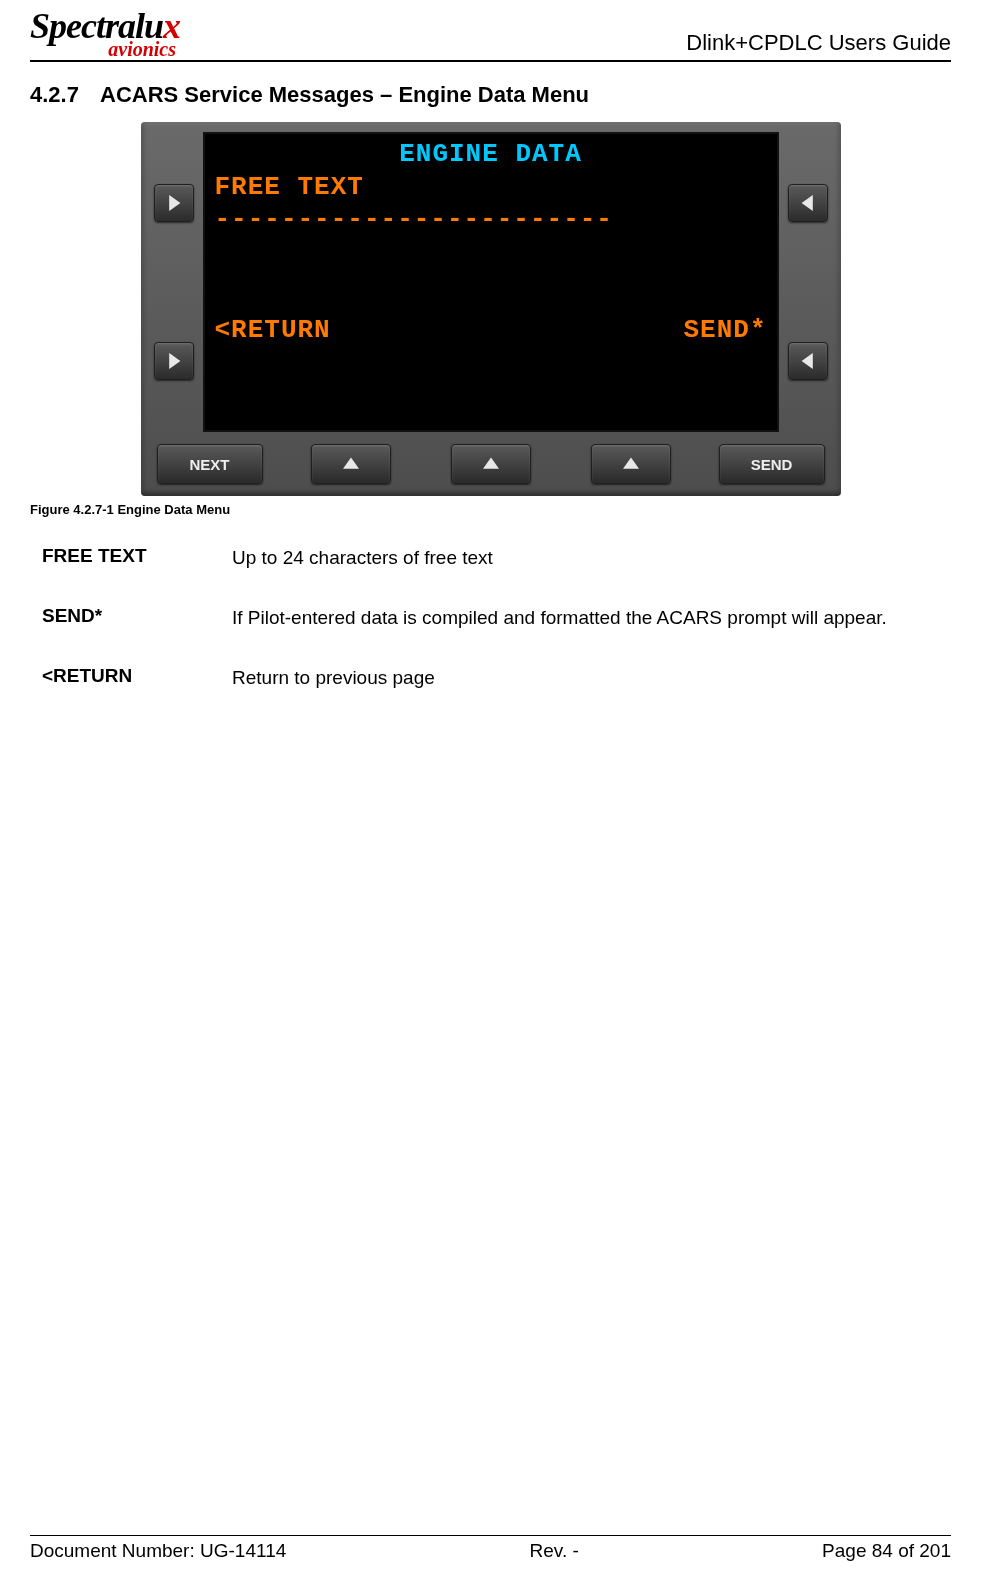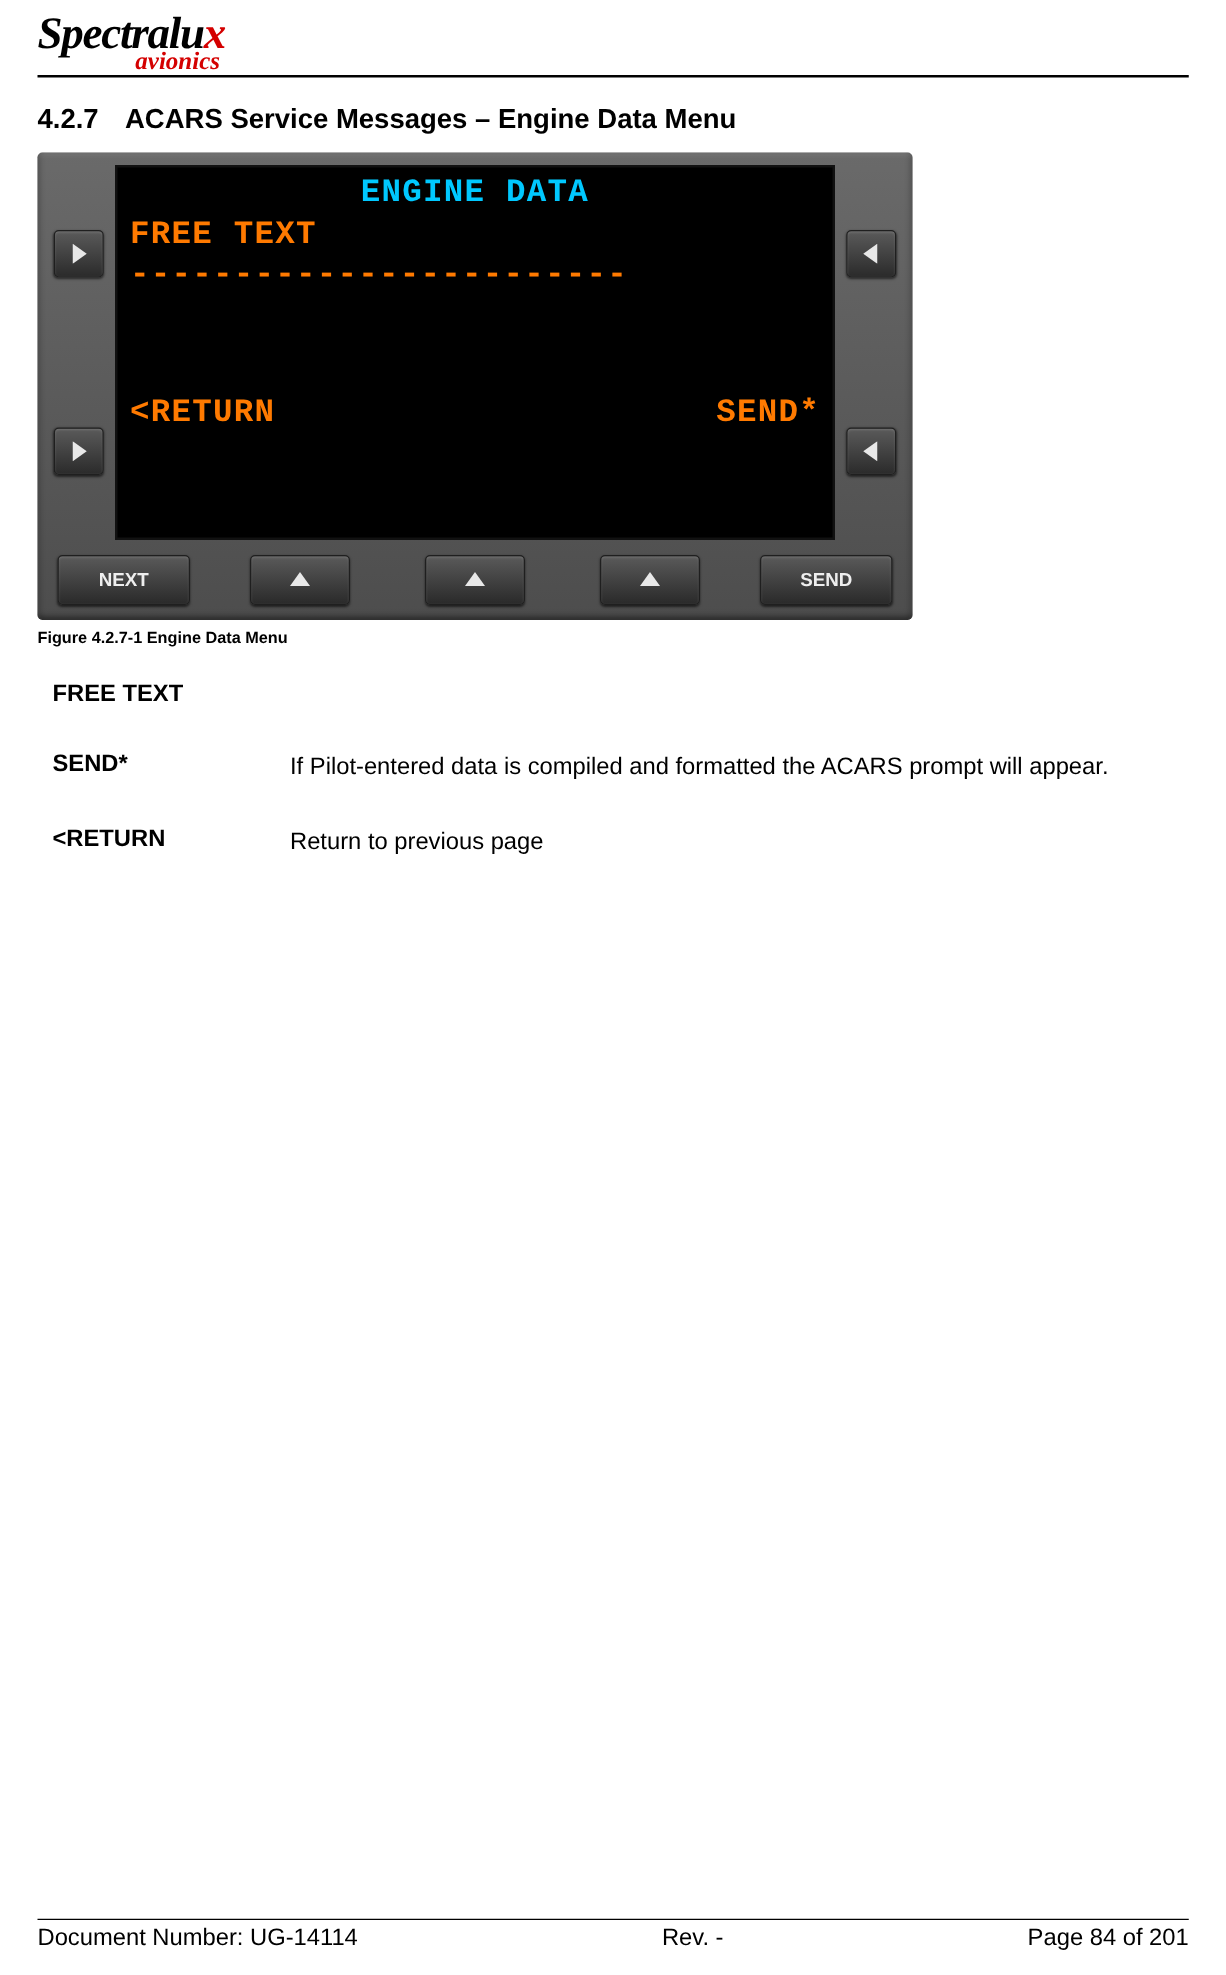--- a/index.html
+++ b/index.html
@@ -54,20 +54,21 @@
     padding-bottom: 2px;
   }
   .section-heading {
     font-size: 22px;
     font-weight: bold;
     margin: 10px 0 14px 0;
   }
   .section-heading .num { display: inline-block; width: 70px; }
   .device-wrap {
     display: flex;
+    justify-content: center;
     margin-bottom: 6px;
   }
   .device {
     width: 700px;
     background: linear-gradient(#6a6a6a, #4d4d4d);
     border-radius: 4px;
     padding: 10px 10px 12px 10px;
     box-shadow: inset 0 2px 4px rgba(255,255,255,.15), inset 0 -2px 6px rgba(0,0,0,.6);
     box-sizing: border-box;
   }
@@ -149,20 +150,21 @@
 <div class="page">
   <div class="header-row">
     <div class="logo">
       <div class="brand">
         <span class="s1">Spectra</span>
           <span class="s1">lu</span>
           <span class="s2" style="font-weight:bold">x</span>
       </div>
       <div class="sub">avionics</div>
     </div>
+    <div class="header-title">Dlink+CPDLC Users Guide</div>
   </div>
 
   <div class="section-heading">
     <span class="num">4.2.7</span><span>ACARS Service Messages – Engine Data Menu</span>
   </div>
 
   <div class="device-wrap">
     <div class="device">
       <div class="device-top">
         <div class="side-col">
@@ -223,20 +225,21 @@
         <div class="bottom-btn wide">SEND</div>
       </div>
     </div>
   </div>
 
   <div class="fig-caption">Figure 4.2.7-1 Engine Data Menu</div>
 
   <div class="definitions">
     <div class="def-row">
       <div class="def-term">FREE TEXT</div>
+      <div class="def-body">Up to 24 characters of free text</div>
     </div>
     <div class="def-row">
       <div class="def-term">SEND*</div>
       <div class="def-body">If Pilot-entered data is compiled and formatted the ACARS prompt will appear.</div>
     </div>
     <div class="def-row">
       <div class="def-term">&lt;RETURN</div>
       <div class="def-body">Return to previous page</div>
     </div>
   </div>

